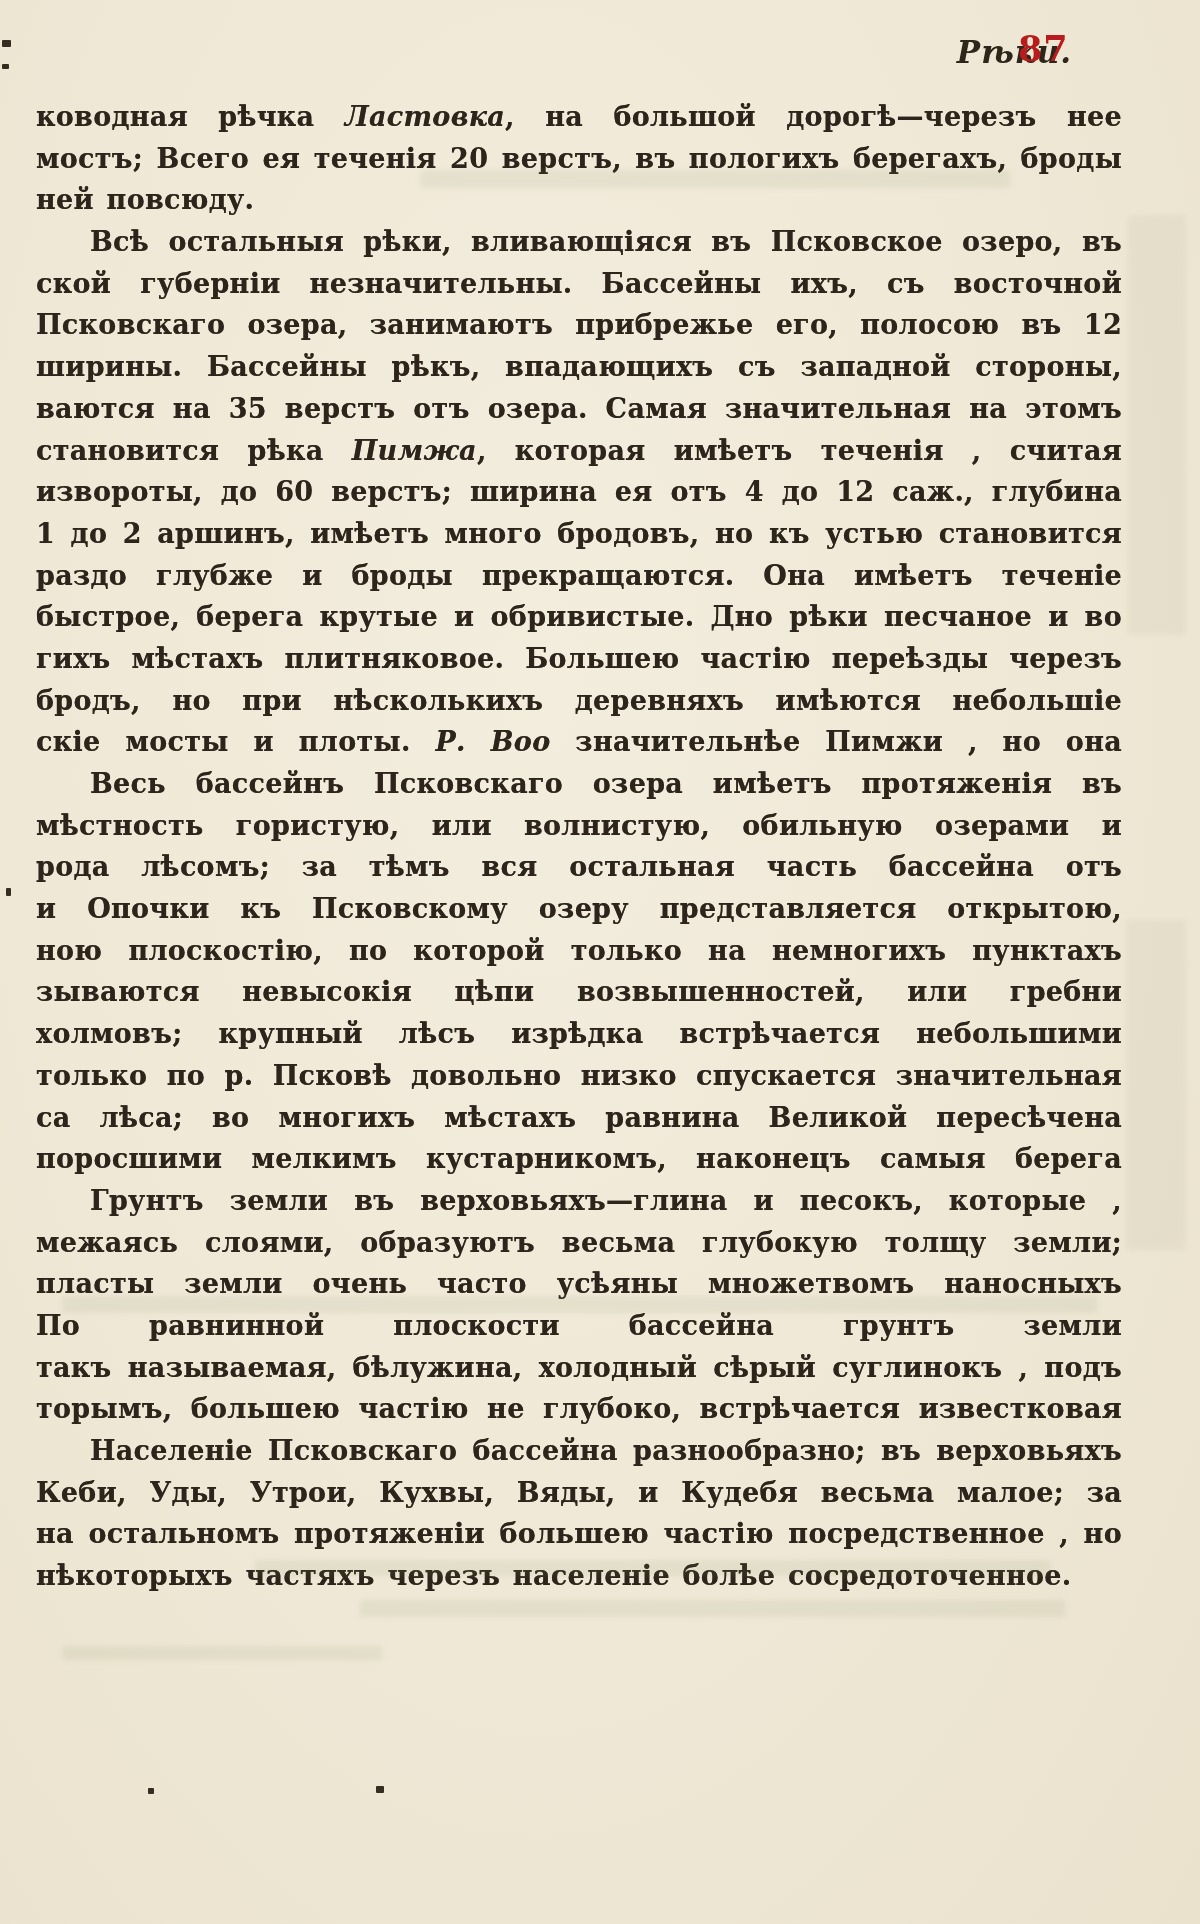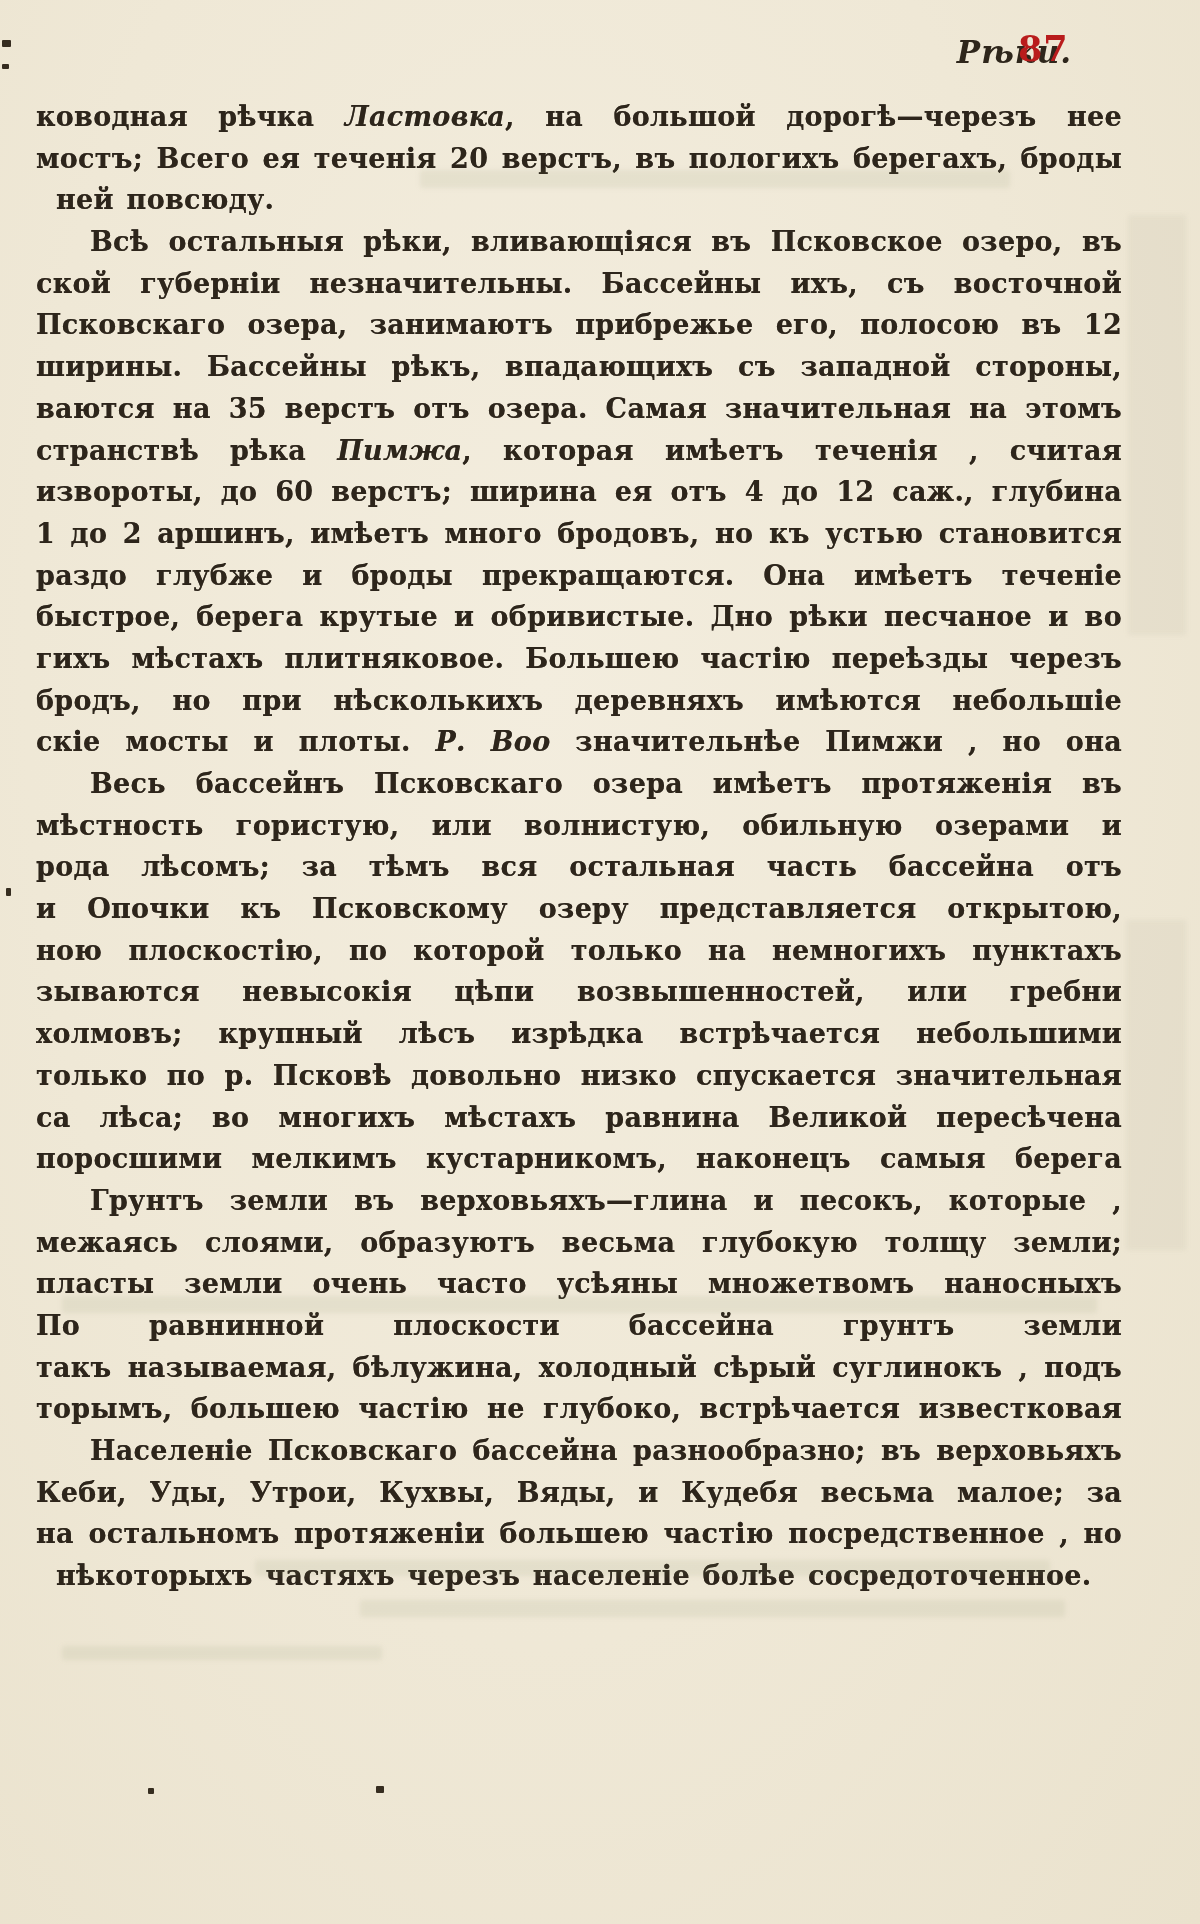--- a/index.html
+++ b/index.html
@@ -55,21 +55,21 @@
     height: 41.7px;
     line-height: 41.7px;
     text-align: justify;
     text-align-last: justify;
     letter-spacing: 0.3px;
     word-spacing: 3px;
     overflow: hidden;
     white-space: normal;
   }
   .line.indent { text-indent: 54px; }
-  .line.end { text-align-last: left; margin-left: 20px; }
+  .line.end { text-align-last: left; }
   .line em { font-weight: bold; }
   
   .ghost {
     position: absolute;
     background: rgba(125, 133, 95, 0.10);
     filter: blur(2.5px);
     border-radius: 3px;
     pointer-events: none;
   }
   .ghost.v { background: rgba(125, 133, 95, 0.07); }
@@ -92,21 +92,21 @@
 
   <main class="text-block" id="text-block">
       <div class="line"><span>ководная рѣчка </span><em>Ластовка</em><span>, на большой дорогѣ—черезъ нее каменный</span></div>
       <div class="line"><span>мостъ; Всего ея теченія 20 верстъ, въ пологихъ берегахъ, броды по</span></div>
       <div class="line end"><span>ней повсюду.</span></div>
       <div class="line indent"><span>Всѣ остальныя рѣки, вливающіяся въ Псковское озеро, въ Псков-</span></div>
       <div class="line"><span>ской губерніи незначительны. Бассейны ихъ, съ восточной стороны</span></div>
       <div class="line"><span>Псковскаго озера, занимаютъ прибрежье его, полосою въ 12 верстъ</span></div>
       <div class="line"><span>ширины. Бассейны рѣкъ, впадающихъ съ западной стороны, растяги-</span></div>
       <div class="line"><span>ваются на 35 верстъ отъ озера. Самая значительная на этомъ про-</span></div>
-      <div class="line"><span>странствѣ рѣка </span><em>Пимжа</em><span>, которая имѣетъ теченія , считая главные</span></div>
+      <div class="line"><span>становится рѣка </span><em>Пимжа</em><span>, которая имѣетъ теченія , считая главные</span></div>
       <div class="line"><span>извороты, до 60 верстъ; ширина ея отъ 4 до 12 саж., глубина отъ</span></div>
       <div class="line"><span>1 до 2 аршинъ, имѣетъ много бродовъ, но къ устью становится го-</span></div>
       <div class="line"><span>раздо глубже и броды прекращаются. Она имѣетъ теченіе довольно</span></div>
       <div class="line"><span>быстрое, берега крутые и обривистые. Дно рѣки песчаное и во мно-</span></div>
       <div class="line"><span>гихъ мѣстахъ плитняковое. Большею частію переѣзды черезъ нее—въ</span></div>
       <div class="line"><span>бродъ, но при нѣсколькихъ деревняхъ имѣются небольшіе деревен-</span></div>
       <div class="line"><span>скіе мосты и плоты. </span><em>Р. Воо</em><span> значительнѣе Пимжи , но она только</span></div>
       <div class="line indent"><span>Весь бассейнъ Псковскаго озера имѣетъ протяженія въ длину око-</span></div>
       <div class="line"><span>мѣстность гористую, или волнистую, обильную озерами и разнаго</span></div>
       <div class="line"><span>рода лѣсомъ; за тѣмъ вся остальная часть бассейна отъ Новоржева</span></div>

